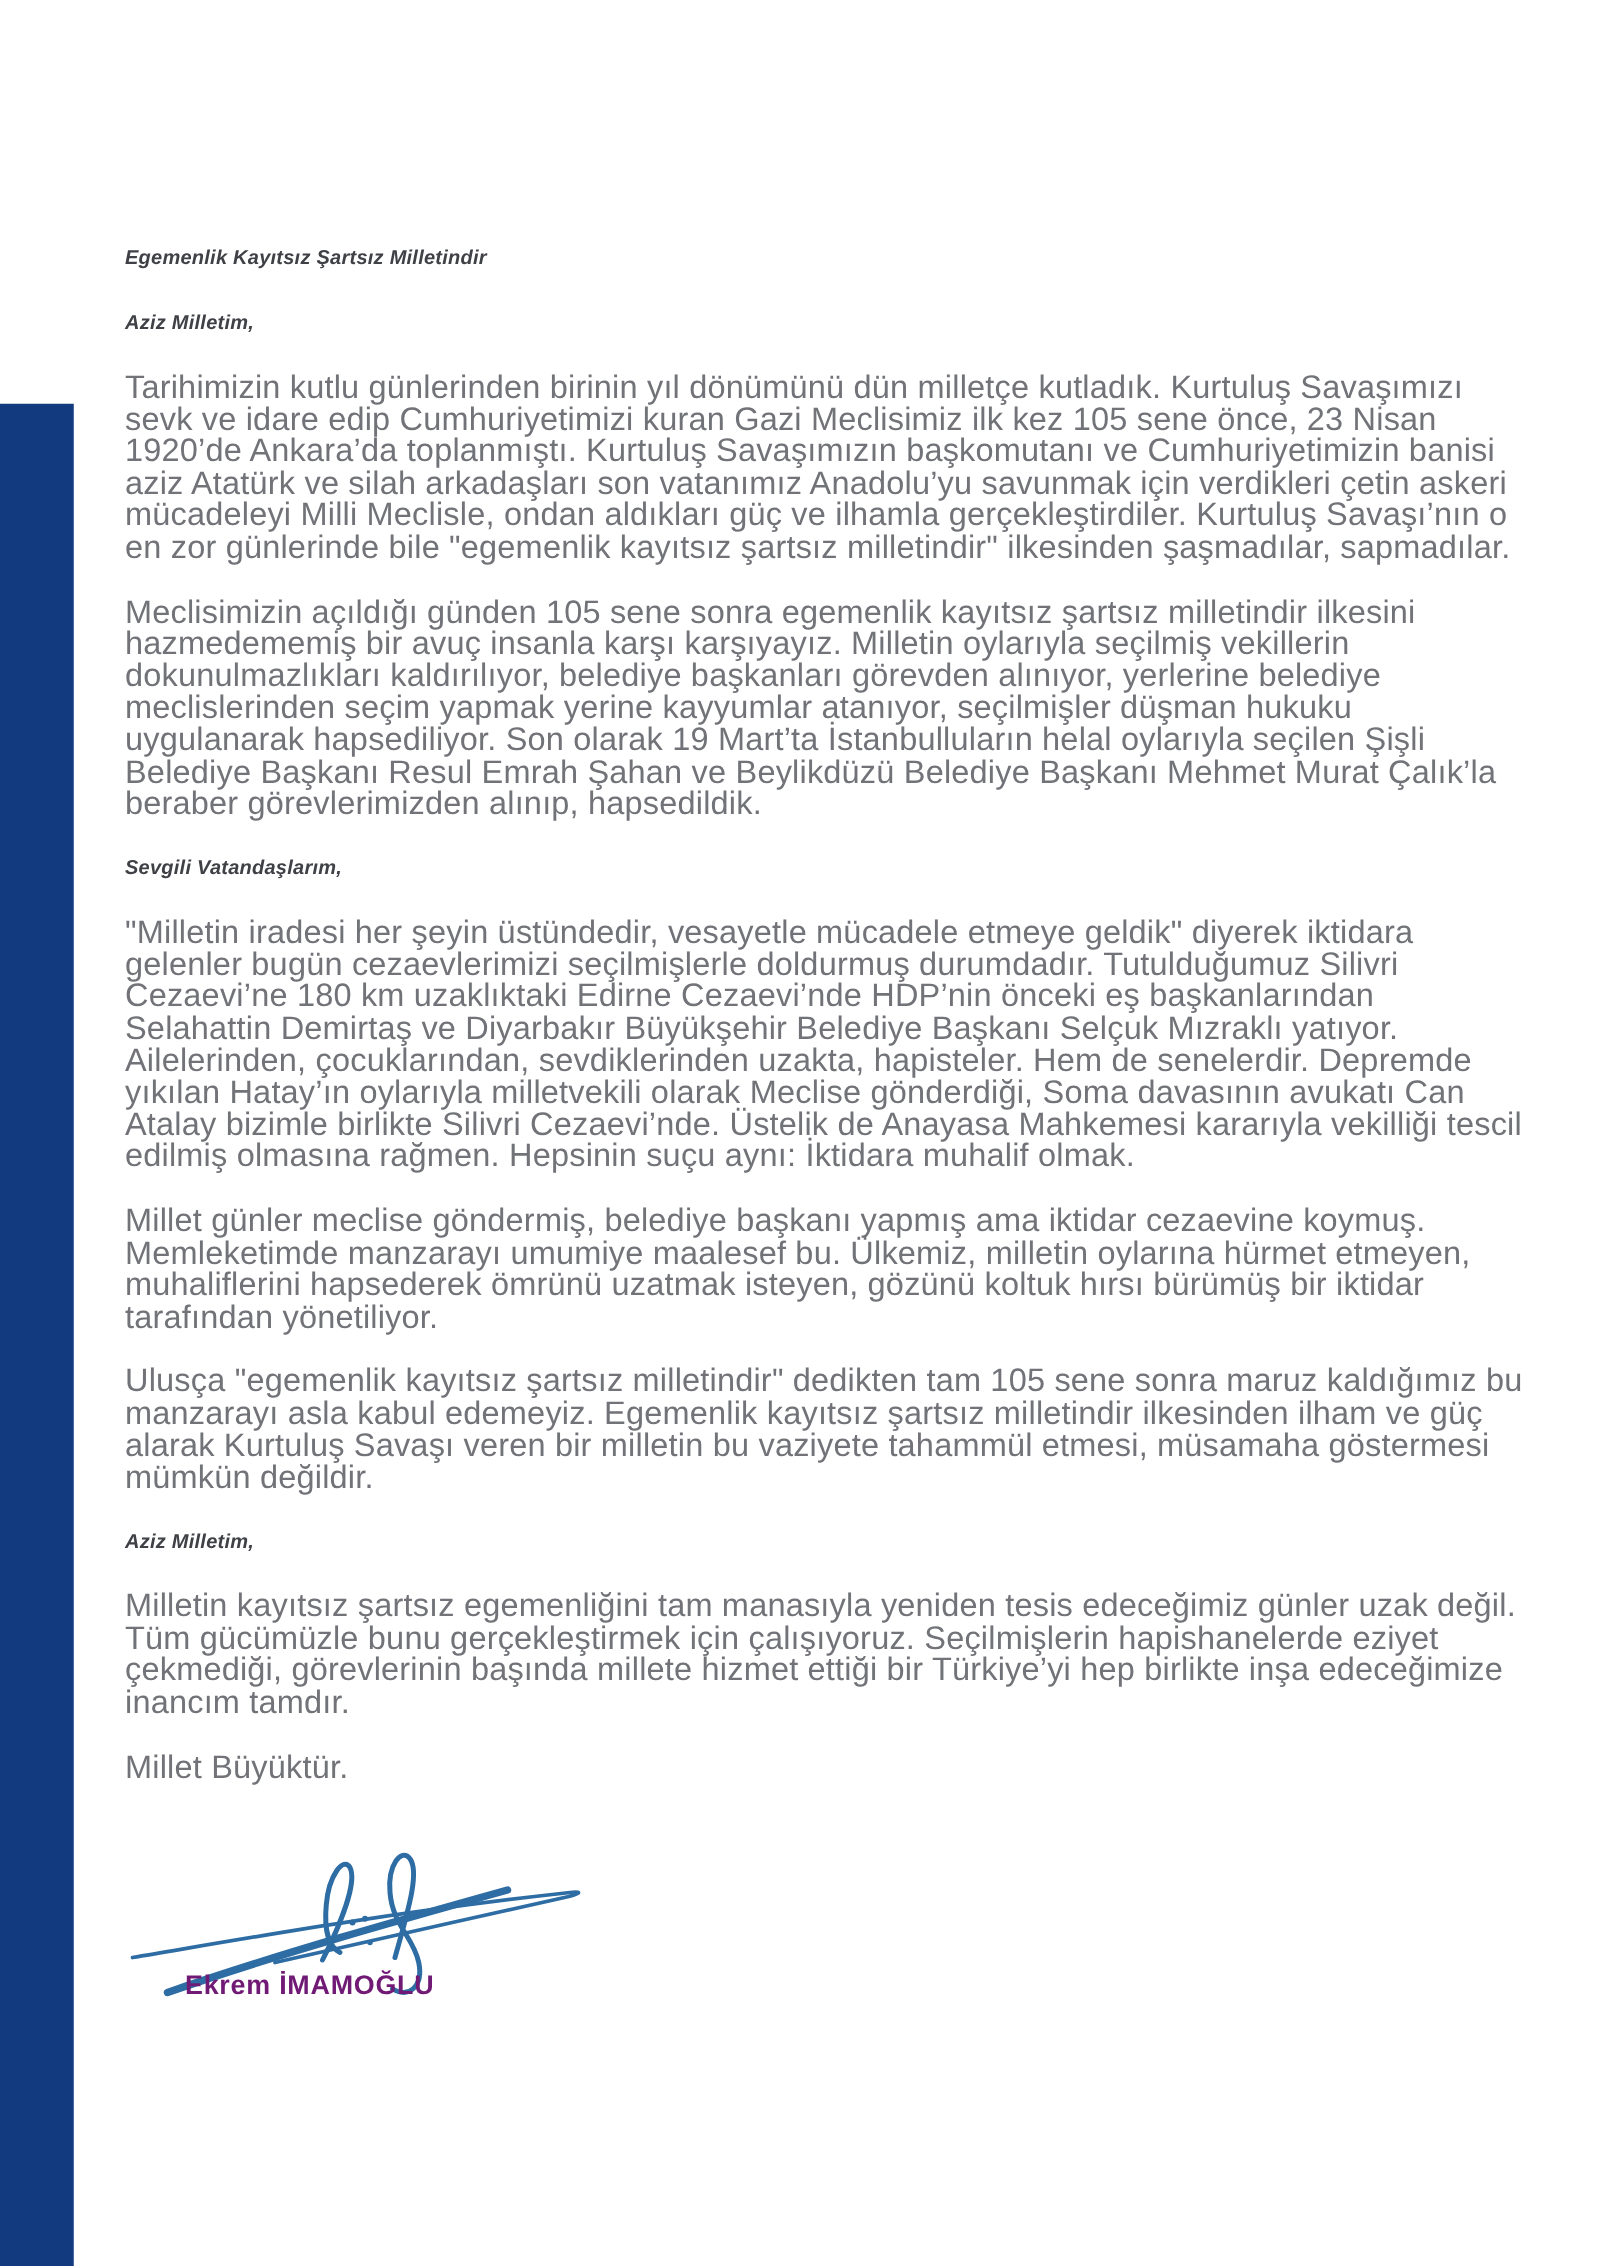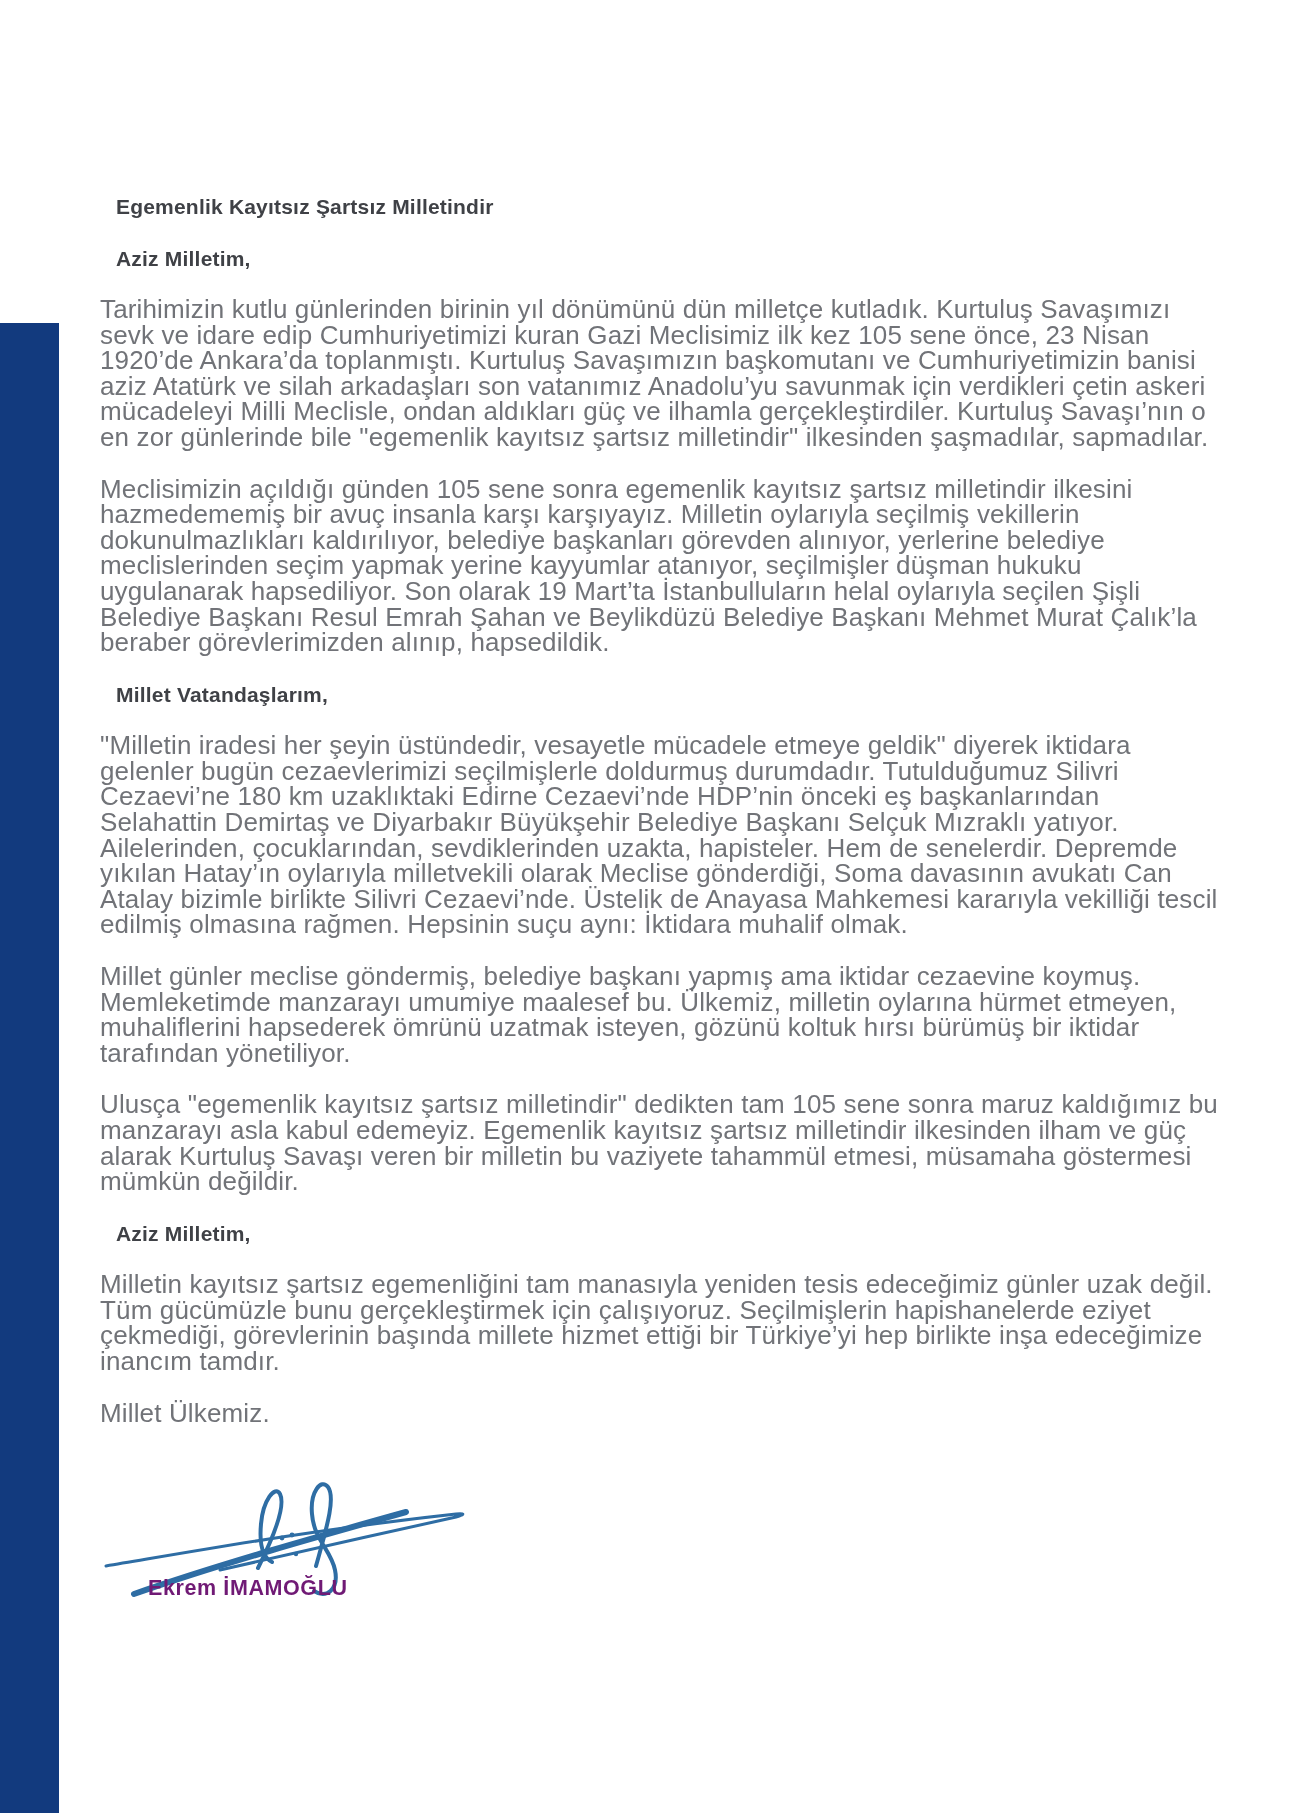--- a/index.html
+++ b/index.html
@@ -20,25 +20,26 @@
     background:var(--accent,#123a7e);
   }
   .content{
     position:absolute;
     left:100px;
     top:194px;
     width:1118px;
   }
   .heading{
     font-weight:bold;
-    font-size:21px;
+    font-style:italic;
+    font-size:16px;
     line-height:25.5px;
     color:var(--heading,#3f4146);
     letter-spacing:0.2px;
-    margin:0 0 26px 16px;
+    margin:0 0 26px 0;
   }
   .para{
     font-size:26px;
     line-height:25.6px;
     color:var(--body,#717378);
     letter-spacing:0.15px;
     margin:0 0 26px 0;
   }
   .signature-block{
     margin-top:16px;
@@ -68,33 +69,33 @@
   <div class="content">
 
     <p class="heading">Egemenlik Kayıtsız Şartsız Milletindir</p>
 
     <p class="heading">Aziz Milletim,</p>
 
     <p class="para">Tarihimizin kutlu günlerinden birinin yıl dönümünü dün milletçe kutladık. Kurtuluş Savaşımızı sevk ve idare edip Cumhuriyetimizi kuran Gazi Meclisimiz ilk kez 105 sene önce, 23 Nisan 1920’de Ankara’da toplanmıştı. Kurtuluş Savaşımızın başkomutanı ve Cumhuriyetimizin banisi aziz Atatürk ve silah arkadaşları son vatanımız Anadolu’yu savunmak için verdikleri çetin askeri mücadeleyi Milli Meclisle, ondan aldıkları güç ve ilhamla gerçekleştirdiler. Kurtuluş Savaşı’nın o en zor günlerinde bile "egemenlik kayıtsız şartsız milletindir" ilkesinden şaşmadılar, sapmadılar.</p>
 
     <p class="para">Meclisimizin açıldığı günden 105 sene sonra egemenlik kayıtsız şartsız milletindir ilkesini hazmedememiş bir avuç insanla karşı karşıyayız. Milletin oylarıyla seçilmiş vekillerin dokunulmazlıkları kaldırılıyor, belediye başkanları görevden alınıyor, yerlerine belediye meclislerinden seçim yapmak yerine kayyumlar atanıyor, seçilmişler düşman hukuku uygulanarak hapsediliyor. Son olarak 19 Mart’ta İstanbulluların helal oylarıyla seçilen Şişli Belediye Başkanı Resul Emrah Şahan ve Beylikdüzü Belediye Başkanı Mehmet Murat Çalık’la beraber görevlerimizden alınıp, hapsedildik.</p>
 
-    <p class="heading">Millet Vatandaşlarım,</p>
+    <p class="heading">Sevgili Vatandaşlarım,</p>
 
     <p class="para">"Milletin iradesi her şeyin üstündedir, vesayetle mücadele etmeye geldik" diyerek iktidara gelenler bugün cezaevlerimizi seçilmişlerle doldurmuş durumdadır. Tutulduğumuz Silivri Cezaevi’ne 180 km uzaklıktaki Edirne Cezaevi’nde HDP’nin önceki eş başkanlarından Selahattin Demirtaş ve Diyarbakır Büyükşehir Belediye Başkanı Selçuk Mızraklı yatıyor. Ailelerinden, çocuklarından, sevdiklerinden uzakta, hapisteler. Hem de senelerdir. Depremde yıkılan Hatay’ın oylarıyla milletvekili olarak Meclise gönderdiği, Soma davasının avukatı Can Atalay bizimle birlikte Silivri Cezaevi’nde. Üstelik de Anayasa Mahkemesi kararıyla vekilliği tescil edilmiş olmasına rağmen. Hepsinin suçu aynı: İktidara muhalif olmak.</p>
 
     <p class="para">Millet günler meclise göndermiş, belediye başkanı yapmış ama iktidar cezaevine koymuş. Memleketimde manzarayı umumiye maalesef bu. Ülkemiz, milletin oylarına hürmet etmeyen, muhaliflerini hapsederek ömrünü uzatmak isteyen, gözünü koltuk hırsı bürümüş bir iktidar tarafından yönetiliyor.</p>
 
     <p class="para">Ulusça "egemenlik kayıtsız şartsız milletindir" dedikten tam 105 sene sonra maruz kaldığımız bu manzarayı asla kabul edemeyiz. Egemenlik kayıtsız şartsız milletindir ilkesinden ilham ve güç alarak Kurtuluş Savaşı veren bir milletin bu vaziyete tahammül etmesi, müsamaha göstermesi mümkün değildir.</p>
 
     <p class="heading">Aziz Milletim,</p>
 
     <p class="para">Milletin kayıtsız şartsız egemenliğini tam manasıyla yeniden tesis edeceğimiz günler uzak değil. Tüm gücümüzle bunu gerçekleştirmek için çalışıyoruz. Seçilmişlerin hapishanelerde eziyet çekmediği, görevlerinin başında millete hizmet ettiği bir Türkiye’yi hep birlikte inşa edeceğimize inancım tamdır.</p>
 
-    <p class="para">Millet Ülkemiz.</p>
+    <p class="para">Millet Büyüktür.</p>
 
     <div class="signature-block">
       <svg class="signature-svg" viewBox="0 0 372 150" fill="none" xmlns="http://www.w3.org/2000/svg">
         <g stroke="var(--ink,#2e6da4)" stroke-linecap="round" fill="none">
 
           <path d="M6,114 C90,100 210,78 356,62 C364,61 366,62 356,65 C280,82 180,104 120,118" stroke-width="3"></path>
 
           <path d="M34,142 C120,112 220,84 306,60" stroke-width="6"></path>
 
           <path d="M158,116 C172,88 186,54 180,42 C175,33 163,48 161,72 C159,94 164,106 172,110" stroke-width="4"></path>

